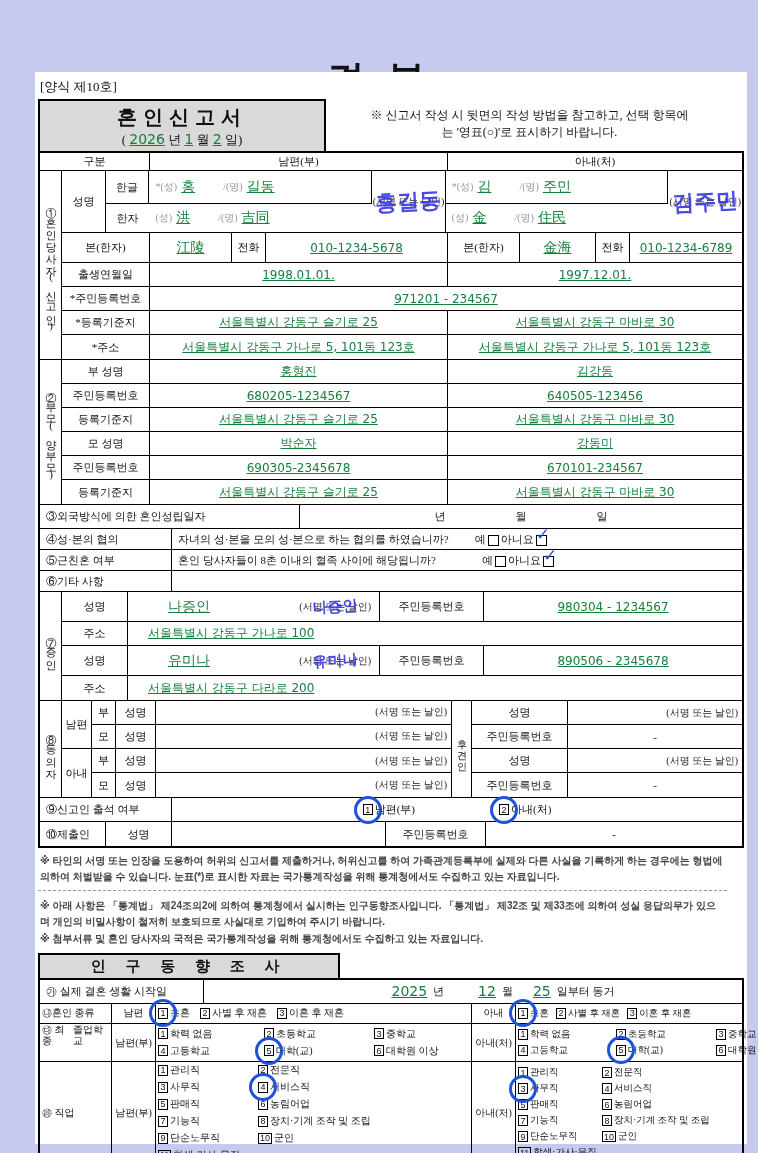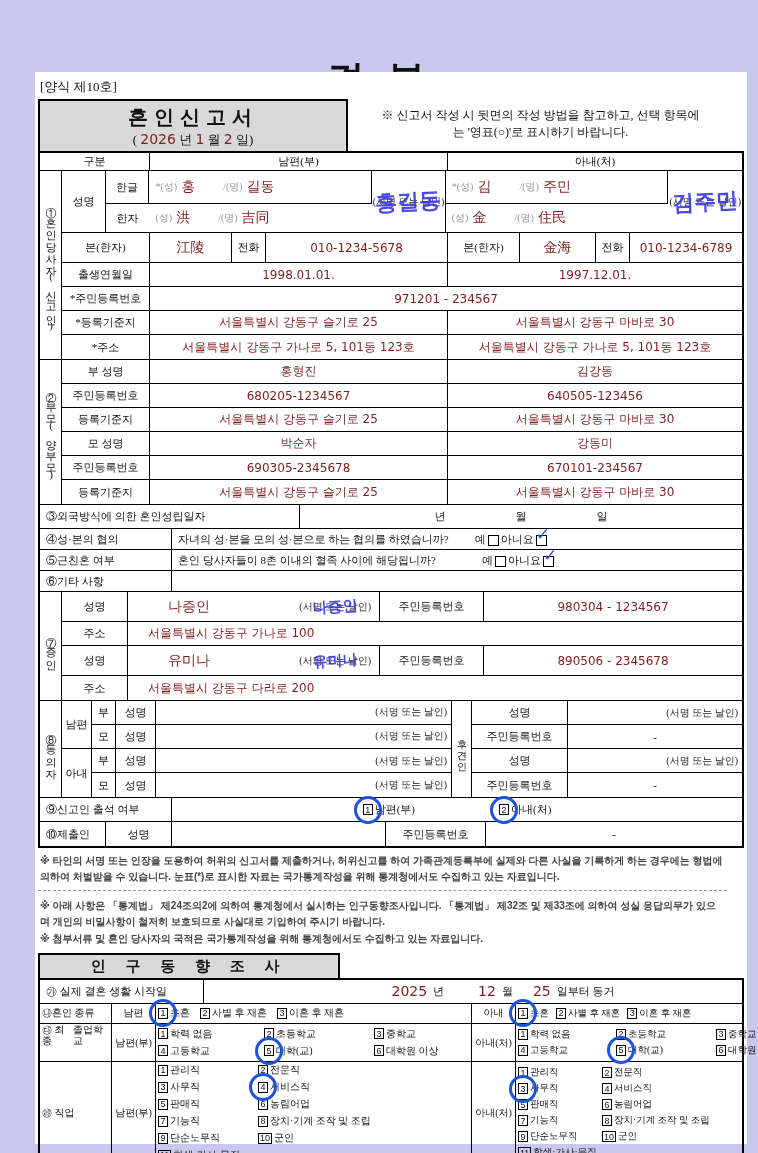--- a/index.html
+++ b/index.html
@@ -3,38 +3,38 @@
 <meta charset="utf-8">
 <style>
   * { margin:0; padding:0; box-sizing:border-box; }
   html,body { width:758px; height:1153px; }
   body { background:#c7c9ee; font-family:"Liberation Serif","DejaVu Serif",serif; color:#111; overflow:hidden; }
   .stamp { text-align:center; font-size:38px; font-weight:900; letter-spacing:6px; padding-top:14px; font-family:"Liberation Sans","DejaVu Sans",sans-serif;margin-top:40px; }
   .sheet { position:absolute; left:35px; top:72px; width:712px; height:1072px; background:#fff; padding:4px 20px 0 3px; }
   .formno { font-size:13px; padding:2px 0 3px 2px; }
   
   .hdr { display:flex; align-items:stretch; }
-  .titlebox { width:310px; border:2px solid #000; border-bottom:none; background:#d9d9d9; text-align:center; padding:3px 0 2px 0; }
+  .titlebox { width:288px; border:2px solid #000; border-bottom:none; background:#d9d9d9; text-align:center; padding:3px 0 2px 0; }
   .titlebox .t1 { font-size:20px; font-weight:bold; letter-spacing:6px; }
   .titlebox .t2 { font-size:13px; }
   .hnote { flex:1; font-size:12px; line-height:1.45; padding:8px 4px 0 10px;text-align:center; }
   
   .tbl { width:706px; border:2px solid #000; border-top:2px solid #000; }
   .r { display:flex; border-bottom:1px solid #000; align-items:stretch; }
   .r:last-child, .sec:last-child { border-bottom:none; }
   .sec { display:flex; border-bottom:1px solid #000; }
   .body { flex:1; display:flex; flex-direction:column; min-width:0; }
   .body > .r:last-child, .col > .r:last-child, .gcol > .r:last-child { border-bottom:none; }
   .c { border-right:1px solid #000; display:flex; align-items:center; justify-content:center; font-size:11px; position:relative; min-width:0; }
   .c:last-child { border-right:none; }
   .cl { justify-content:flex-start; padding-left:6px; }
   .vlab { width:22px; border-right:1px solid #000; display:flex; align-items:center; justify-content:center; font-size:11px; writing-mode:vertical-rl; text-orientation:upright; letter-spacing:1px; }
   .col { display:flex; flex-direction:column; min-width:0; }
   .rg { display:flex; border-bottom:1px solid #000; }
-  .hw { color:#7f1d1d; font-family:"DejaVu Sans",sans-serif; font-size:12px; }
+  .hw { color:#15803d; font-family:"DejaVu Sans",sans-serif; font-size:12px;text-decoration:underline; }
   .hwbig { font-size:14px; }
   .glab { color:#999; font-size:10px; }
   .sig { position:absolute; left:50%; top:50%; transform:translate(-50%,-50%) rotate(-3deg); font-size:22px; font-weight:bold; color:#3b3be0; opacity:.92; white-space:nowrap; font-family:"DejaVu Sans",sans-serif; z-index:3; pointer-events:none; }
   .sigsm { font-size:15px; }
   .signote { font-size:10px; color:#222; }
   .h18{height:18px}.h20{height:20px}.h21{height:21px}.h24{height:24px}.h28{height:28px}.h30{height:30px}.h34{height:34px}.h38{height:38px}.h48{height:48px}
   .w24{width:24px}.w30{width:30px}.w34{width:34px}.w40{width:40px}.w44{width:44px}.w66{width:66px}.w72{width:72px}.w74{width:74px}.w76{width:76px}.w82{width:82px}.w88{width:88px}.w96{width:96px}.w100{width:100px}.w104{width:104px}.w110{width:110px}.w132{width:132px}.w152{width:164px}.w224{width:224px}.w252{width:252px}.w256{width:256px}.w260{width:260px}.w270{width:270px}.w298{width:298px}
   .fx { flex:1; }
   .bn { display:inline-flex; align-items:center; justify-content:center; border:1px solid #000; min-width:10px; height:11px; font-size:9px; padding:0 1px; margin-right:2px; position:relative; font-family:"Liberation Sans",sans-serif; }
   .circ.circled::before { content:""; position:absolute; left:50%; top:50%; width:22px; height:22px; transform:translate(-50%,-50%); border:3px solid #1d53d8; border-radius:50%; z-index:2; }

